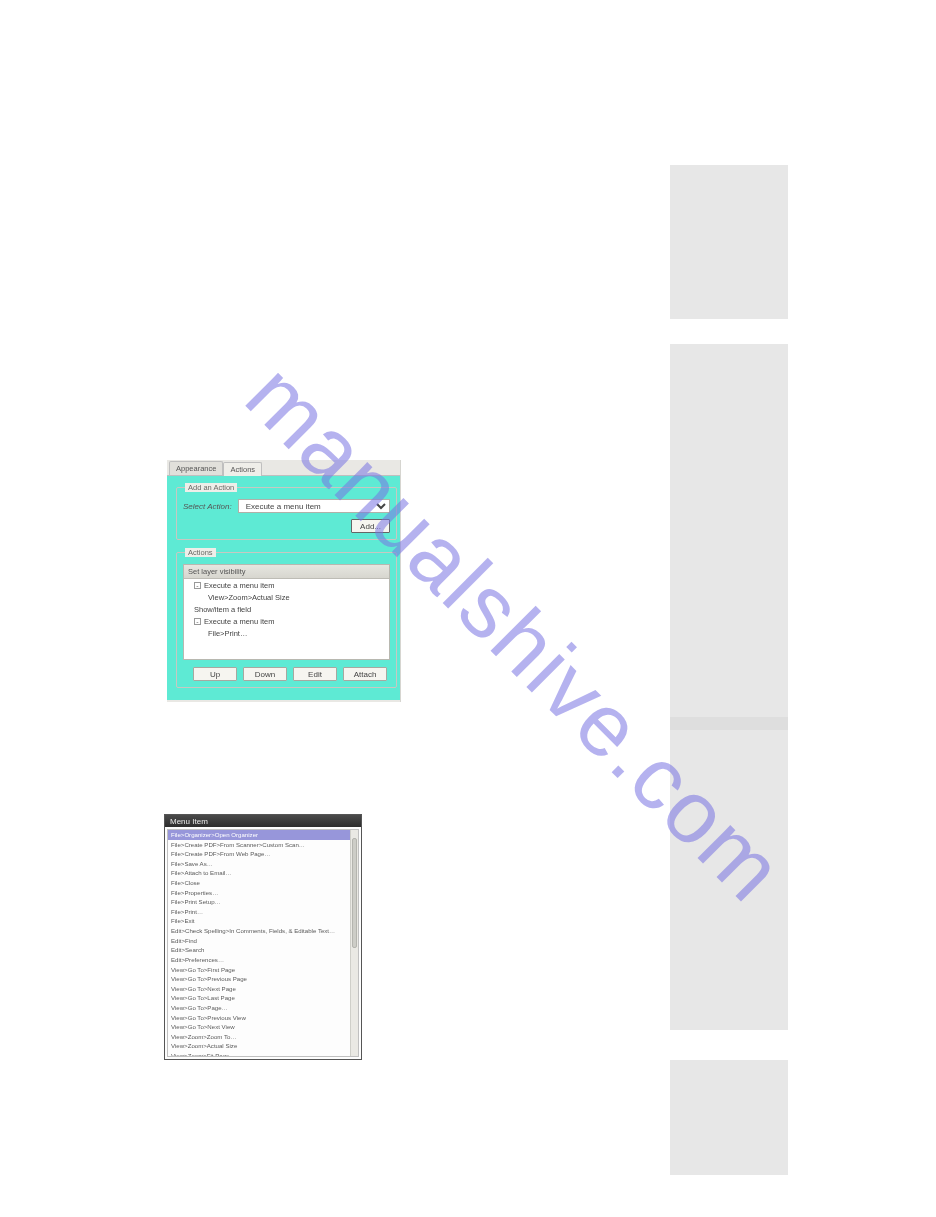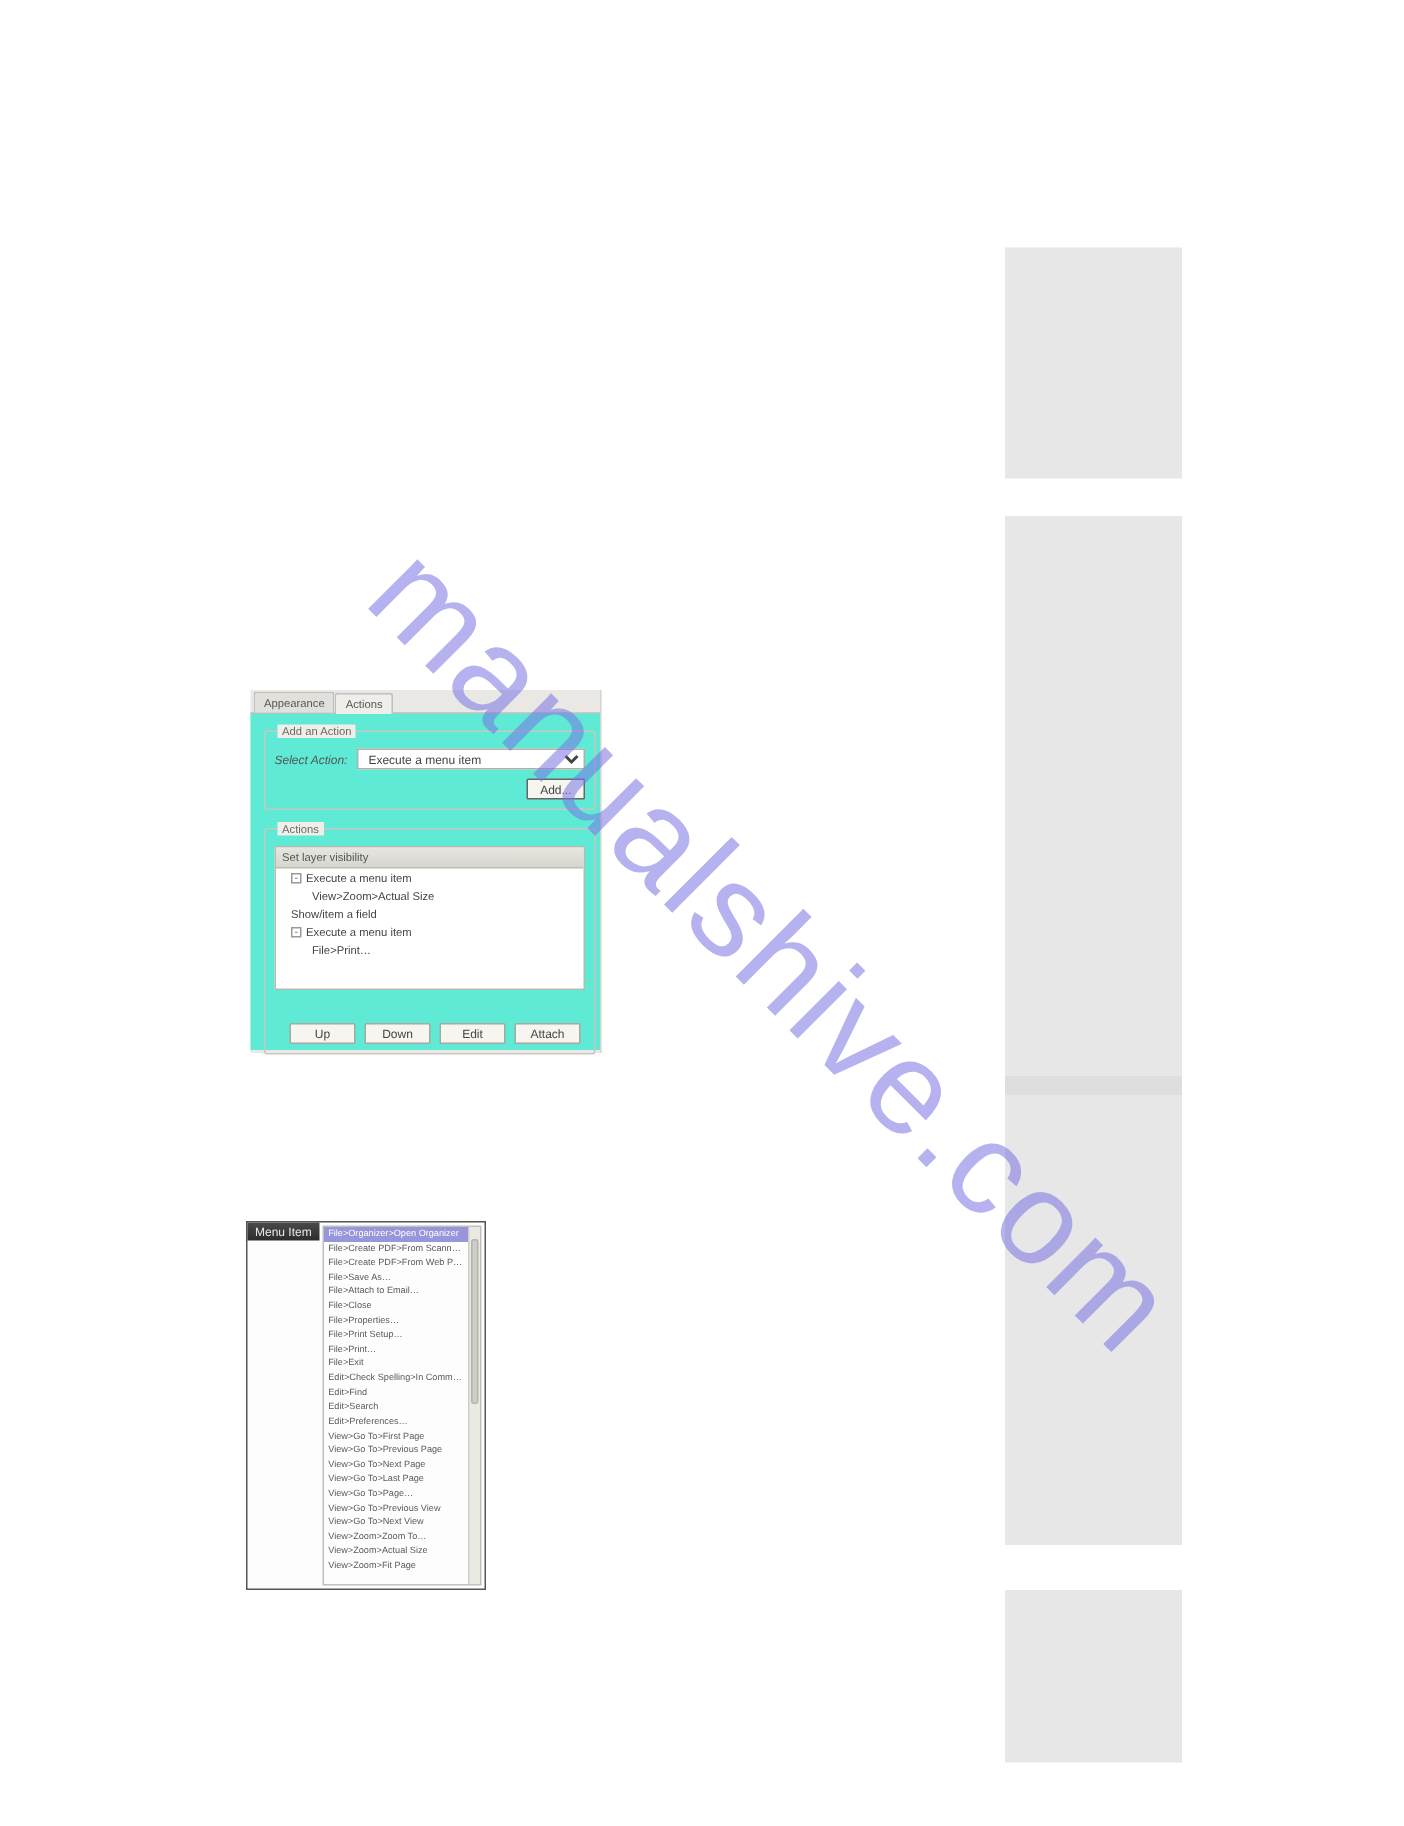--- a/index.html
+++ b/index.html
@@ -156,37 +156,37 @@
     line-height: 5px;
     font-size: 7px;
     text-align: center;
     color: #666;
     background: #fff;
   }
 
   .btn-row {
     display: flex;
     gap: 6px;
-    margin-top: 22px;
+    margin-top: 7px;
     justify-content: flex-start;
     padding-left: 10px;
   }
   .btn-row .btn { width: 44px; }
 
   
   .dialog2 {
     position: absolute;
     left: 164px;
     top: 814px;
-    width: 160px;
+    width: 198px;
     height: 246px;
     border: 1px solid #555;
     background: #fdfdfd;
     display: flex;
-    flex-direction: row;
+    flex-direction: column;
   }
   .dialog2 .title {
     background: linear-gradient(#4a4a4a, #2c2c2c);
     color: #e8e8e8;
     font-size: 8px;
     padding: 2px 5px;
     display: flex;
     align-items: center;
     height: 12px;
   }

